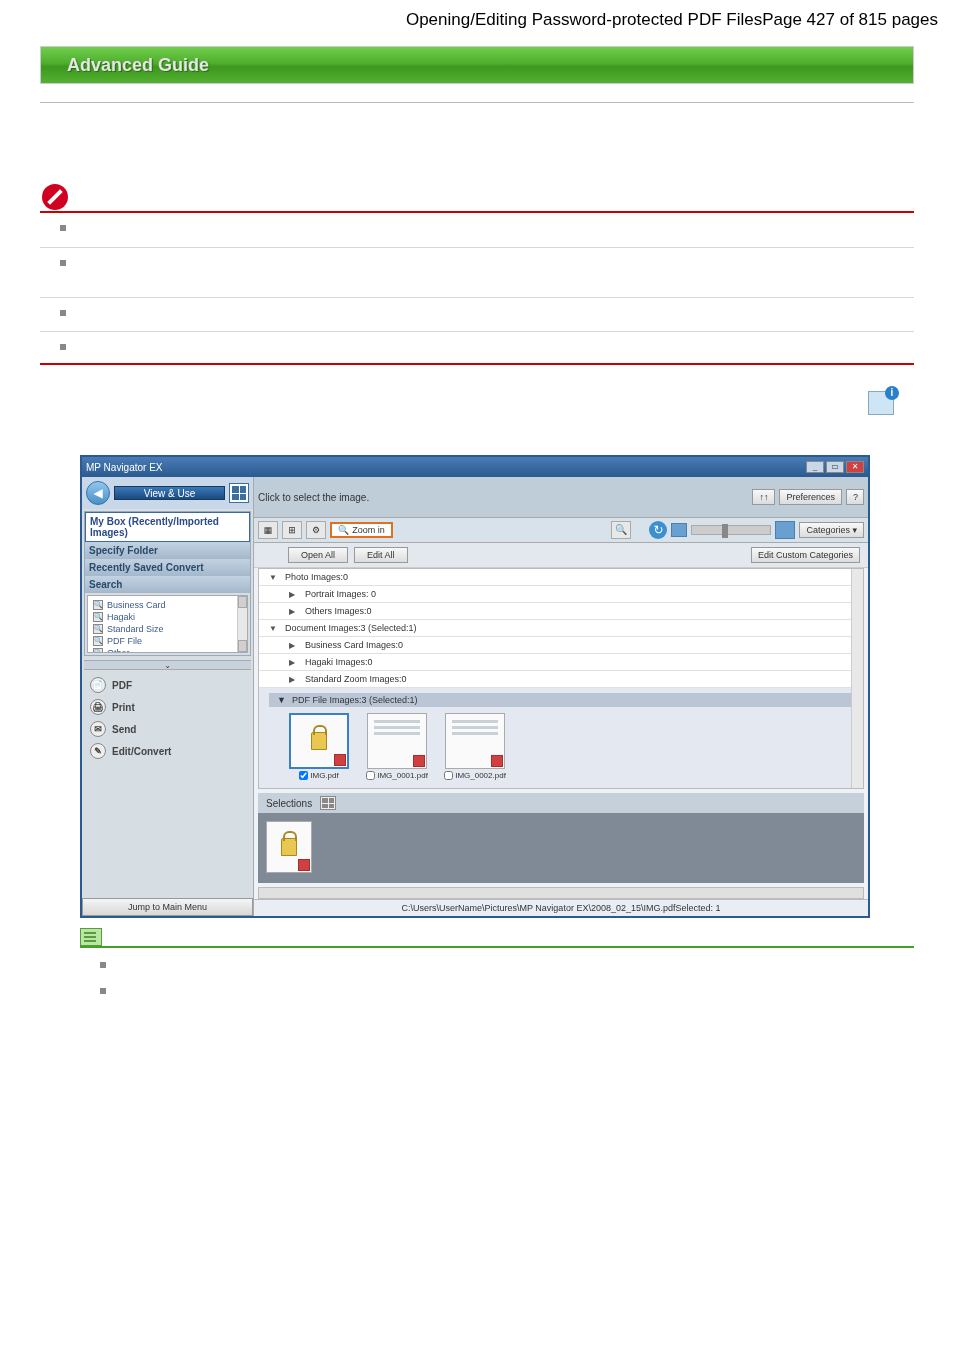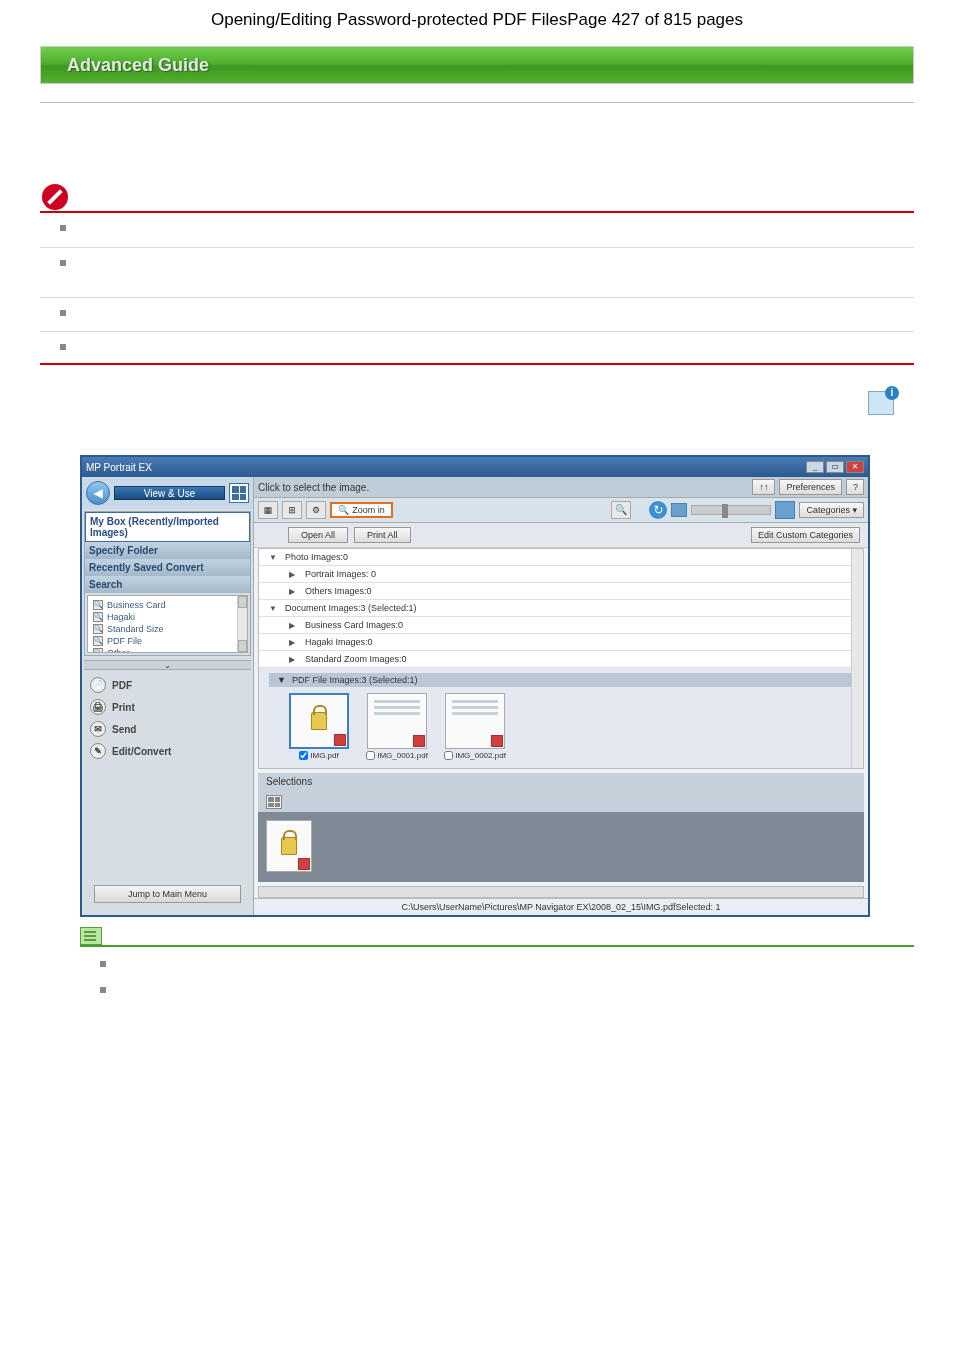--- a/index.html
+++ b/index.html
@@ -4,21 +4,21 @@
 <style>
   * { box-sizing: border-box; margin: 0; padding: 0; }
   body {
     font-family: Arial, Helvetica, sans-serif;
     width: 954px;
     background: #fff;
     color: #000;
   }
   .page-header {
     display: flex;
-    justify-content: center;
+    justify-content: flex-end;
     padding: 10px 16px 8px 16px;
     font-size: 17px;
   }
   .adv-guide-bar {
     margin: 8px 40px 0 40px;
     height: 38px;
     background: linear-gradient(#6fcf4b, #4fae2e 45%, #3e9720 55%, #52b12f);
     border: 1px solid #ccc;
     display: flex;
     align-items: center;
@@ -242,39 +242,39 @@
     width: 16px; height: 16px;
     border-radius: 50%;
     border: 1px solid #888;
     background: #eee;
     font-size: 9px;
     line-height: 14px;
     text-align: center;
   }
   .sb-spacer { flex: 1; }
   .jump-btn {
-    margin: 12px;
+    margin: 0;
     padding: 3px;
     background: linear-gradient(#f5f5f5, #d8d8d8);
     border: 1px solid #999;
     font-size: 9px;
     text-align: center;
   }
 
   .main-pane {
     flex: 1;
     display: flex;
     flex-direction: column;
     background: #eef2f6;
   }
   .top-row1 {
     display: flex;
     align-items: center;
     background: #bfcdd8;
-    padding: 2px 4px;
+    padding: 12px 4px;
     border-bottom: 1px solid #aaa;
     gap: 4px;
   }
   .spacer { flex: 1; }
   .sort-btn, .prefs-btn, .help-btn, .cat-btn, .edit-cat-btn {
     background: linear-gradient(#f8f8f8, #dcdcdc);
     border: 1px solid #999;
     font-size: 9px;
     padding: 2px 6px;
   }
@@ -442,24 +442,23 @@
     align-items: flex-start;
     gap: 2px;
     justify-content: center;
   }
   .thumb-label input { width: 9px; height: 9px; }
   .selections-bar {
     background: #c6d0da;
     padding: 3px 8px;
     font-size: 10px;
     display: flex;
-    align-items: flex-start;
+    align-items: center;
     gap: 8px;
     margin: 0 4px;
-    flex-direction: column;
   }
   .sel-grid-ic {
     width: 16px; height: 14px;
     border: 1px solid #888;
     background: #eee;
     display: grid;
     grid-template-columns: 1fr 1fr;
     grid-template-rows: 1fr 1fr;
     gap: 1px; padding: 1px;
   }
@@ -557,21 +556,21 @@
     <div class="bullet-sq"></div>
   </div>
 </div>
 
 <div style="overflow:hidden">
   <div class="info-icon"></div>
 </div>
 
 <div class="app-window">
   <div class="titlebar">
-    <span>MP Portrait EX</span>
+    <span>MP Navigator EX</span>
     <div class="win-buttons">
       <div class="win-btn">_</div>
       <div class="win-btn">▭</div>
       <div class="win-btn close">✕</div>
     </div>
   </div>
   <div class="app-body">
 
     <div class="sidebar">
       <div class="sb-top">
@@ -656,21 +655,21 @@
         <div class="search-lens">🔍</div>
         <div style="width:10px"></div>
         <div class="refresh-ic">↻</div>
         <div class="thumb-ic"></div>
         <div class="slider"></div>
         <div class="thumb-ic" style="width:20px;height:18px"></div>
         <div class="cat-btn"><span>Categories</span> ▾</div>
       </div>
       <div class="top-row3">
         <div class="open-close-btn">Open All</div>
-        <div class="open-close-btn">Print All</div>
+        <div class="open-close-btn">Edit All</div>
         <div class="spacer"></div>
         <div class="edit-cat-btn">Edit Custom Categories</div>
       </div>
 
       <div class="cat-list">
         <div class="cat-row">
             <span class="tri">▼</span>
             <span>Photo   Images:0</span>
           </div>
         <div class="cat-row cat-sub">

